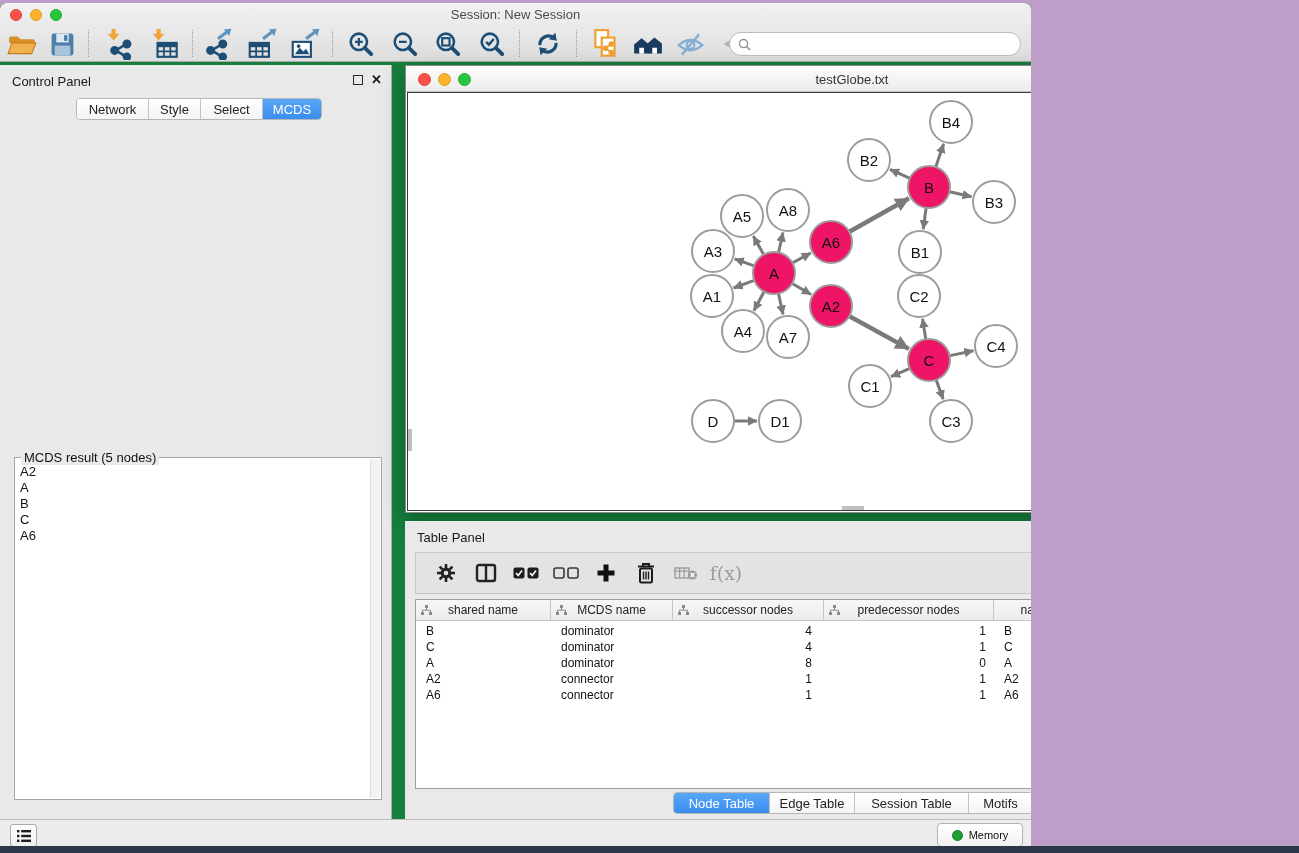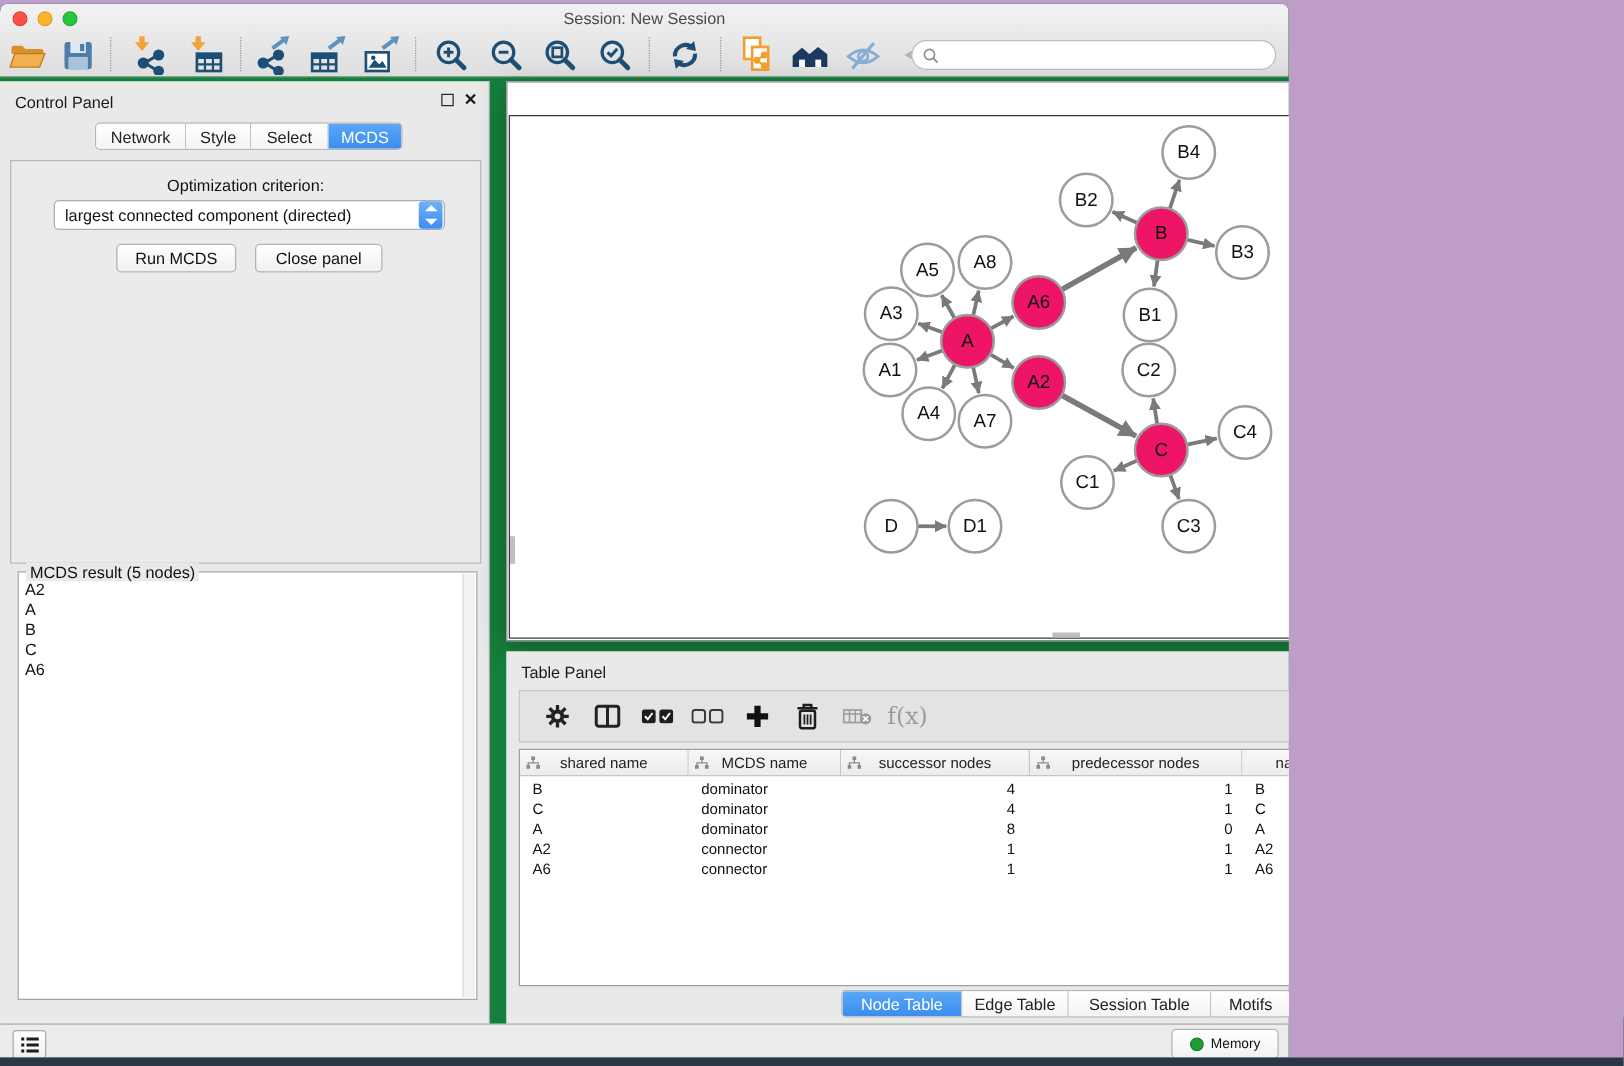--- a/index.html
+++ b/index.html
@@ -253,46 +253,42 @@
         <span class="ph-title">Control Panel</span>
         <span class="ph-float" style="right:28px"></span>
         <span class="ph-close" style="right:9px">✕</span>
       </div>
       <div class="segtabs cp-tabs">
         <div class="seg">Network</div>
         <div class="seg">Style</div>
         <div class="seg">Select</div>
         <div class="seg active">MCDS</div>
       </div>
-      <div class="cp-box">
-        <div class="opt-label">Optimization criterion:</div>
-        <div class="select">
-          <span class="sel-text">largest connected component (directed)</span>
-          <span class="stepper">
-              <span class="up"></span>
-              <span class="dn"></span>
-            </span>
-        </div>
-        <div class="btn btn-run">Run MCDS</div>
-        <div class="btn btn-close">Close panel</div>
-      </div>
       <div class="mcds-fieldset">
         <span class="mcds-legend">MCDS result (5 nodes)</span>
         <div class="mcds-list">
             <div class="result-item">A2</div>
             <div class="result-item">A</div>
             <div class="result-item">B</div>
             <div class="result-item">C</div>
             <div class="result-item">A6</div>
           </div>
         <div class="mcds-scroll"></div>
       </div>
     </div>
 
     <div class="net-window">
+      <div class="net-titlebar">
+        <div class="net-lights">
+          <div class="light red" style="width:13px;height:13px"></div>
+          <div class="light yellow" style="width:13px;height:13px"></div>
+          <div class="light green" style="width:13px;height:13px"></div>
+        </div>
+        <div class="net-title">testGlobe.txt</div>
+      </div>
       <div class="net-content">
         <svg width="890" height="419" viewBox="0 0 890 419">
           <defs>
             <marker id="arrow" viewBox="0 0 10 10" refX="9.5" refY="5" markerWidth="3.2" markerHeight="3.2" orient="auto">
               <path d="M0 0 L10 5 L0 10 z" fill="#7A7A7A"></path>
             </marker>
           </defs>
           <g id="edges">
               <line x1="356.6988396225549" y1="163.43230807767586" x2="345.2592994042757" y2="143.05562706386607" stroke="#7A7A7A" stroke-width="3" marker-end="url(#arrow)"></line>
               <line x1="370.1216786985545" y1="161.4524458565049" x2="375.0105994701709" y2="139.4523023842309" stroke="#7A7A7A" stroke-width="3" marker-end="url(#arrow)"></line>

